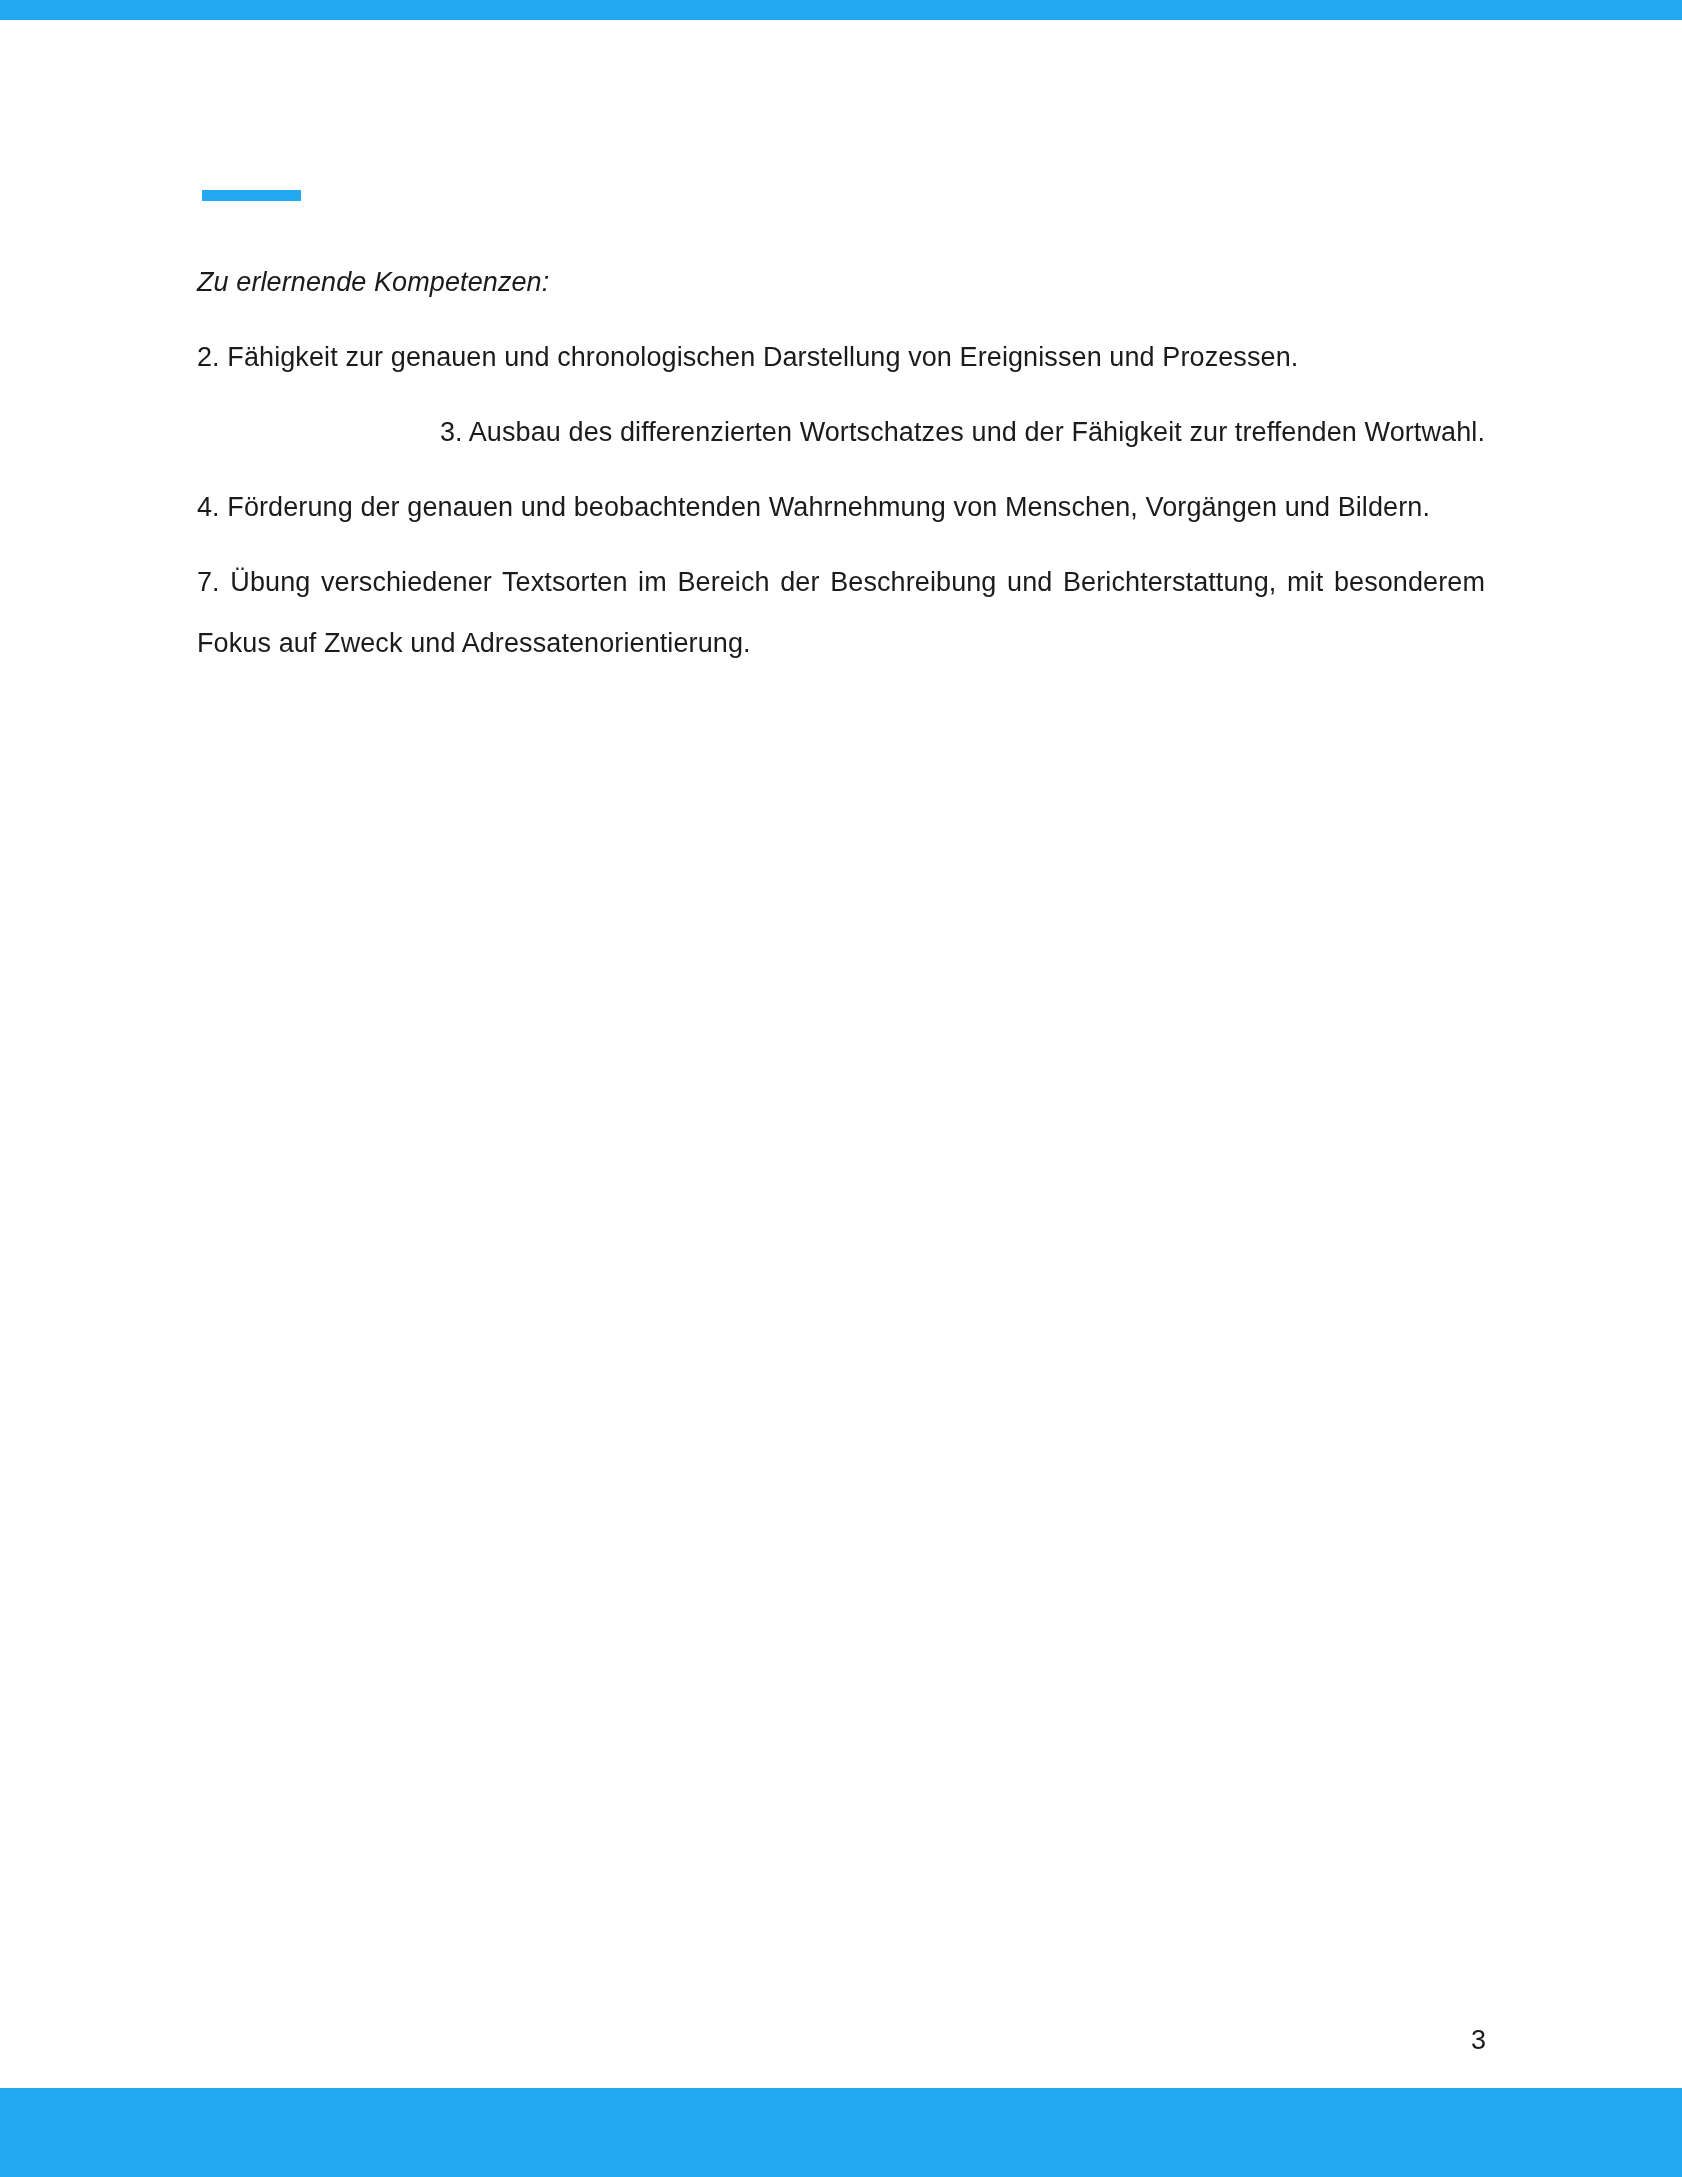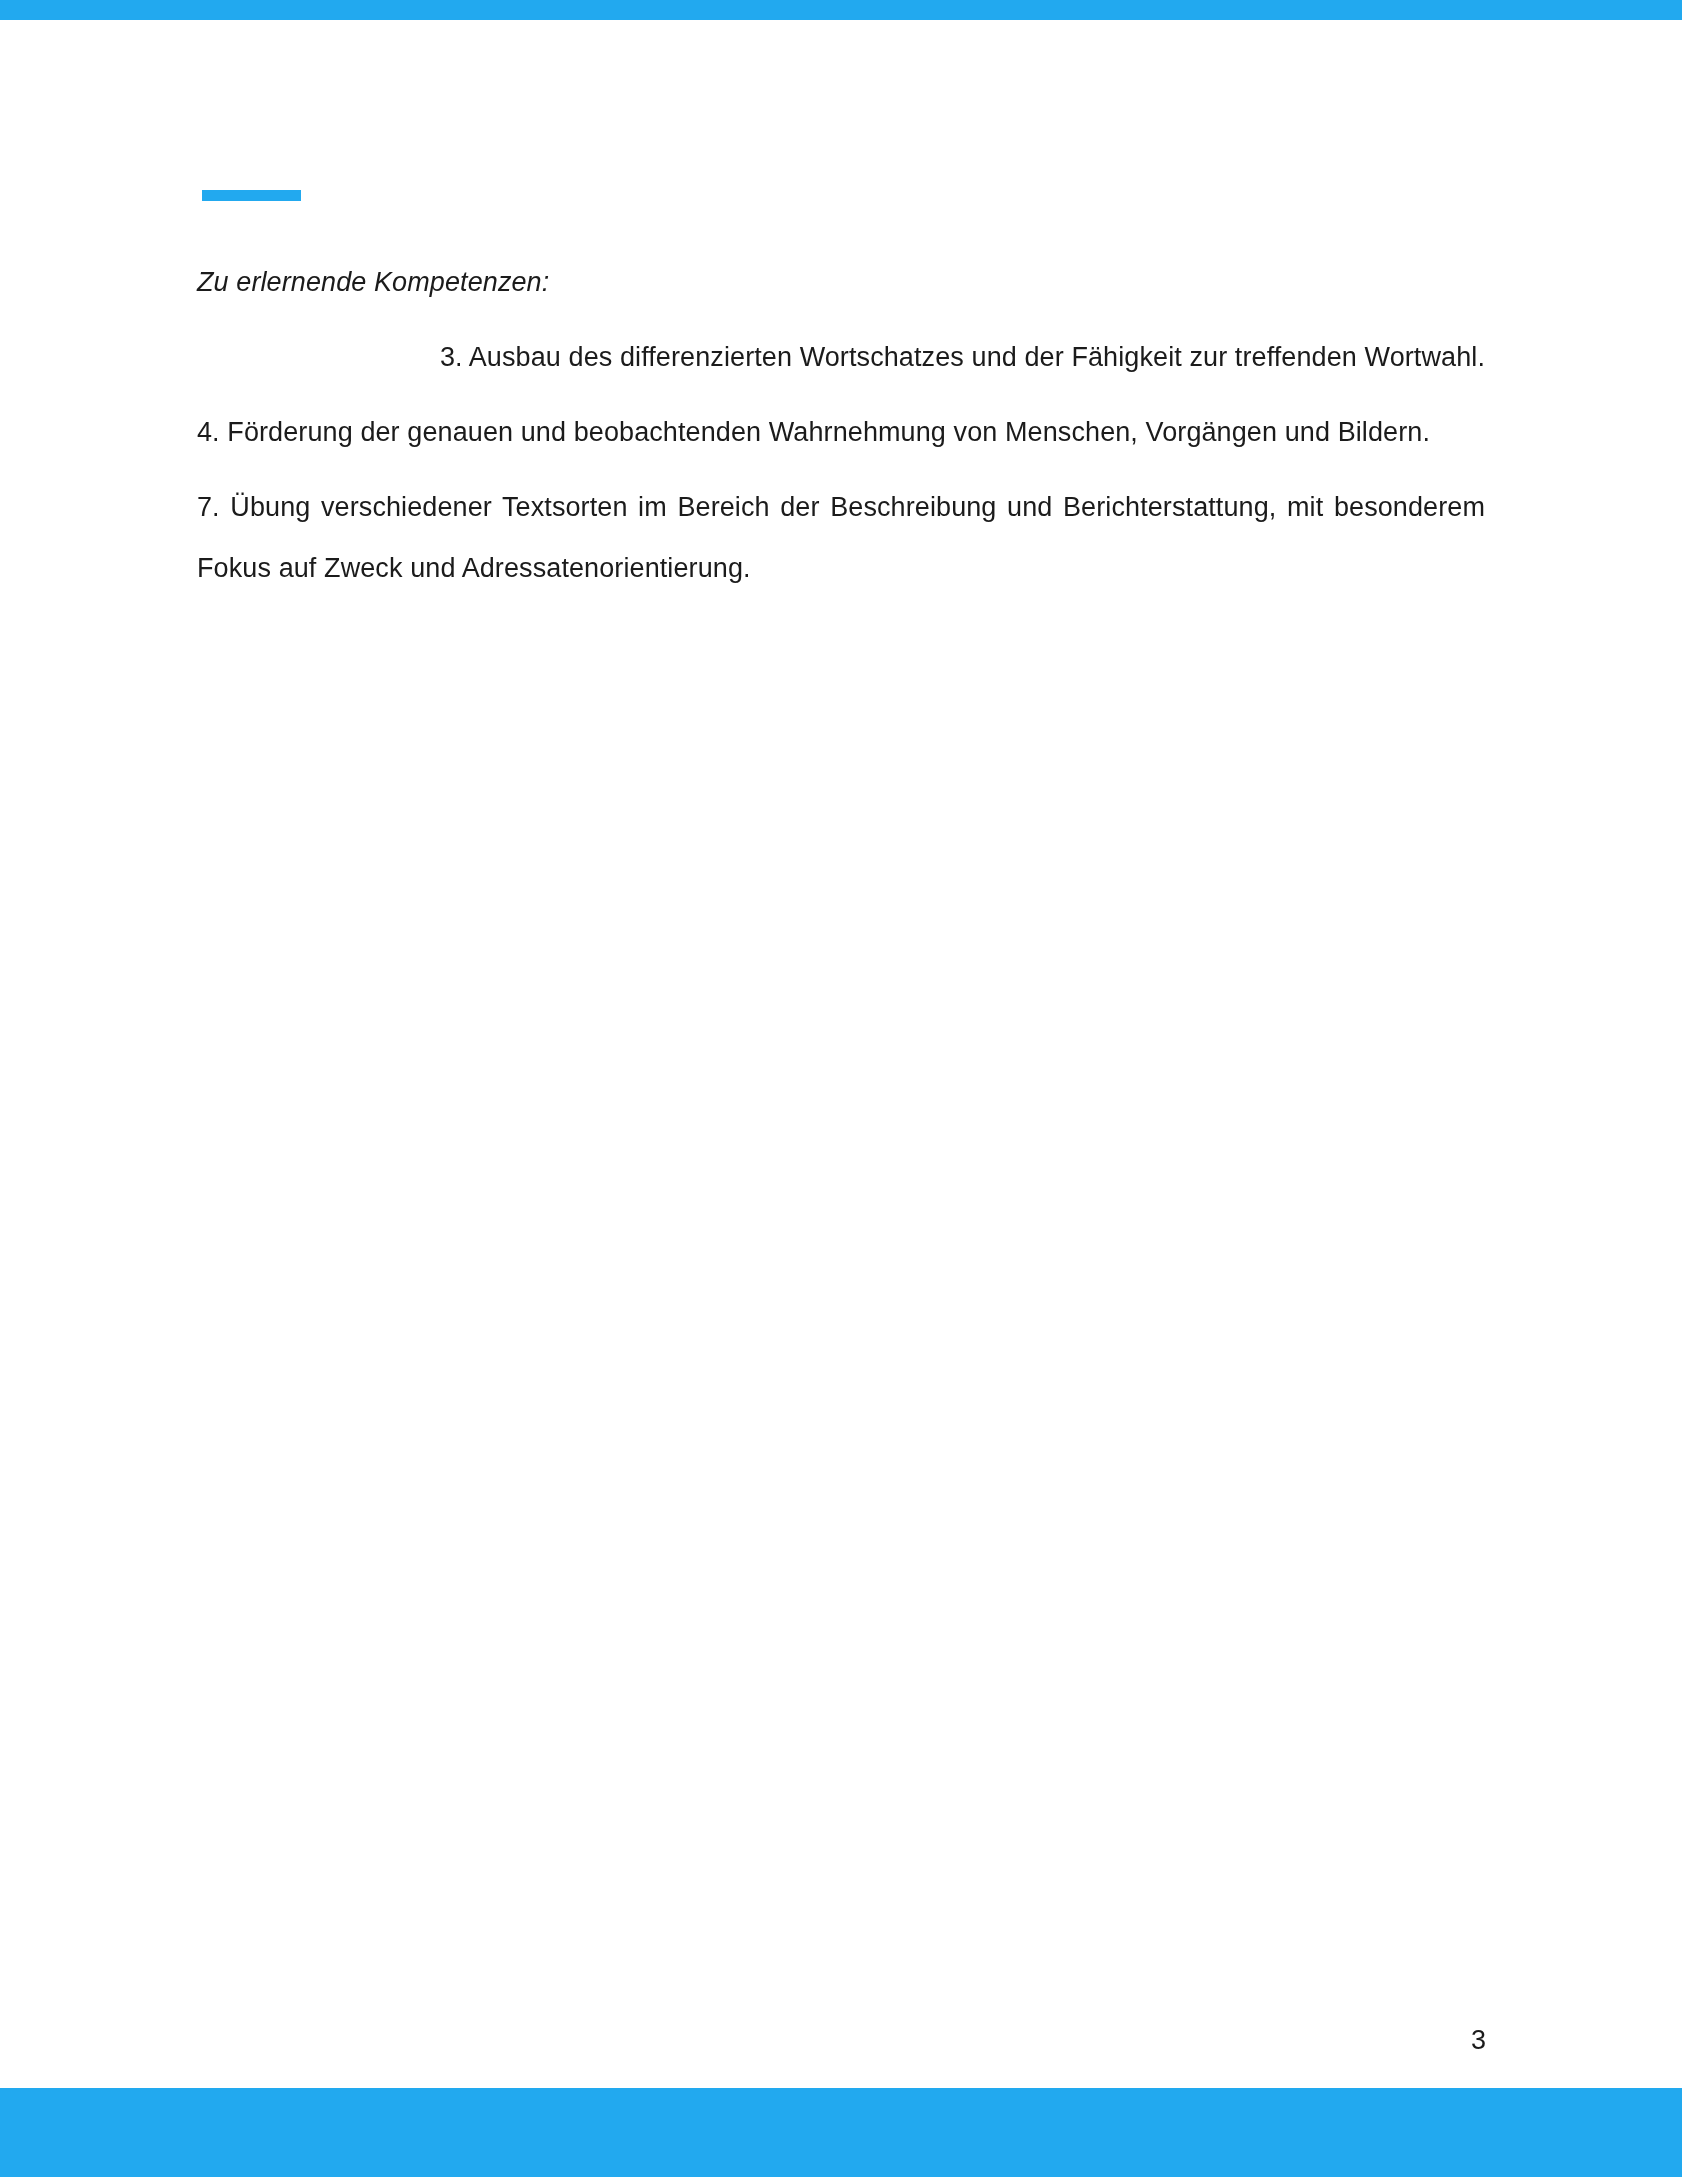--- a/index.html
+++ b/index.html
@@ -105,20 +105,21 @@
 
 <div class="page">
 
   <div class="bar-top"></div>
 
   <div class="accent-dash"></div>
 
   <div class="intro">Zu erlernende Kompetenzen:</div>
 
   <div class="items">
+    <p class="item">2. Fähigkeit zur genauen und chronologischen Darstellung von Ereignissen und Prozessen.</p>
     <p class="item single">3. Ausbau des differenzierten Wortschatzes und der Fähigkeit zur treffenden Wortwahl.</p>
     <p class="item">4. Förderung der genauen und beobachtenden Wahrnehmung von Menschen, Vorgängen und Bildern.</p>
     <p class="item">7. Übung verschiedener Textsorten im Bereich der Beschreibung und Berichterstattung, mit besonderem Fokus auf Zweck und Adressatenorientierung.</p>
   </div>
 
   <div class="page-number">3</div>
 
   <div class="bar-bottom"></div>
 
 </div>

